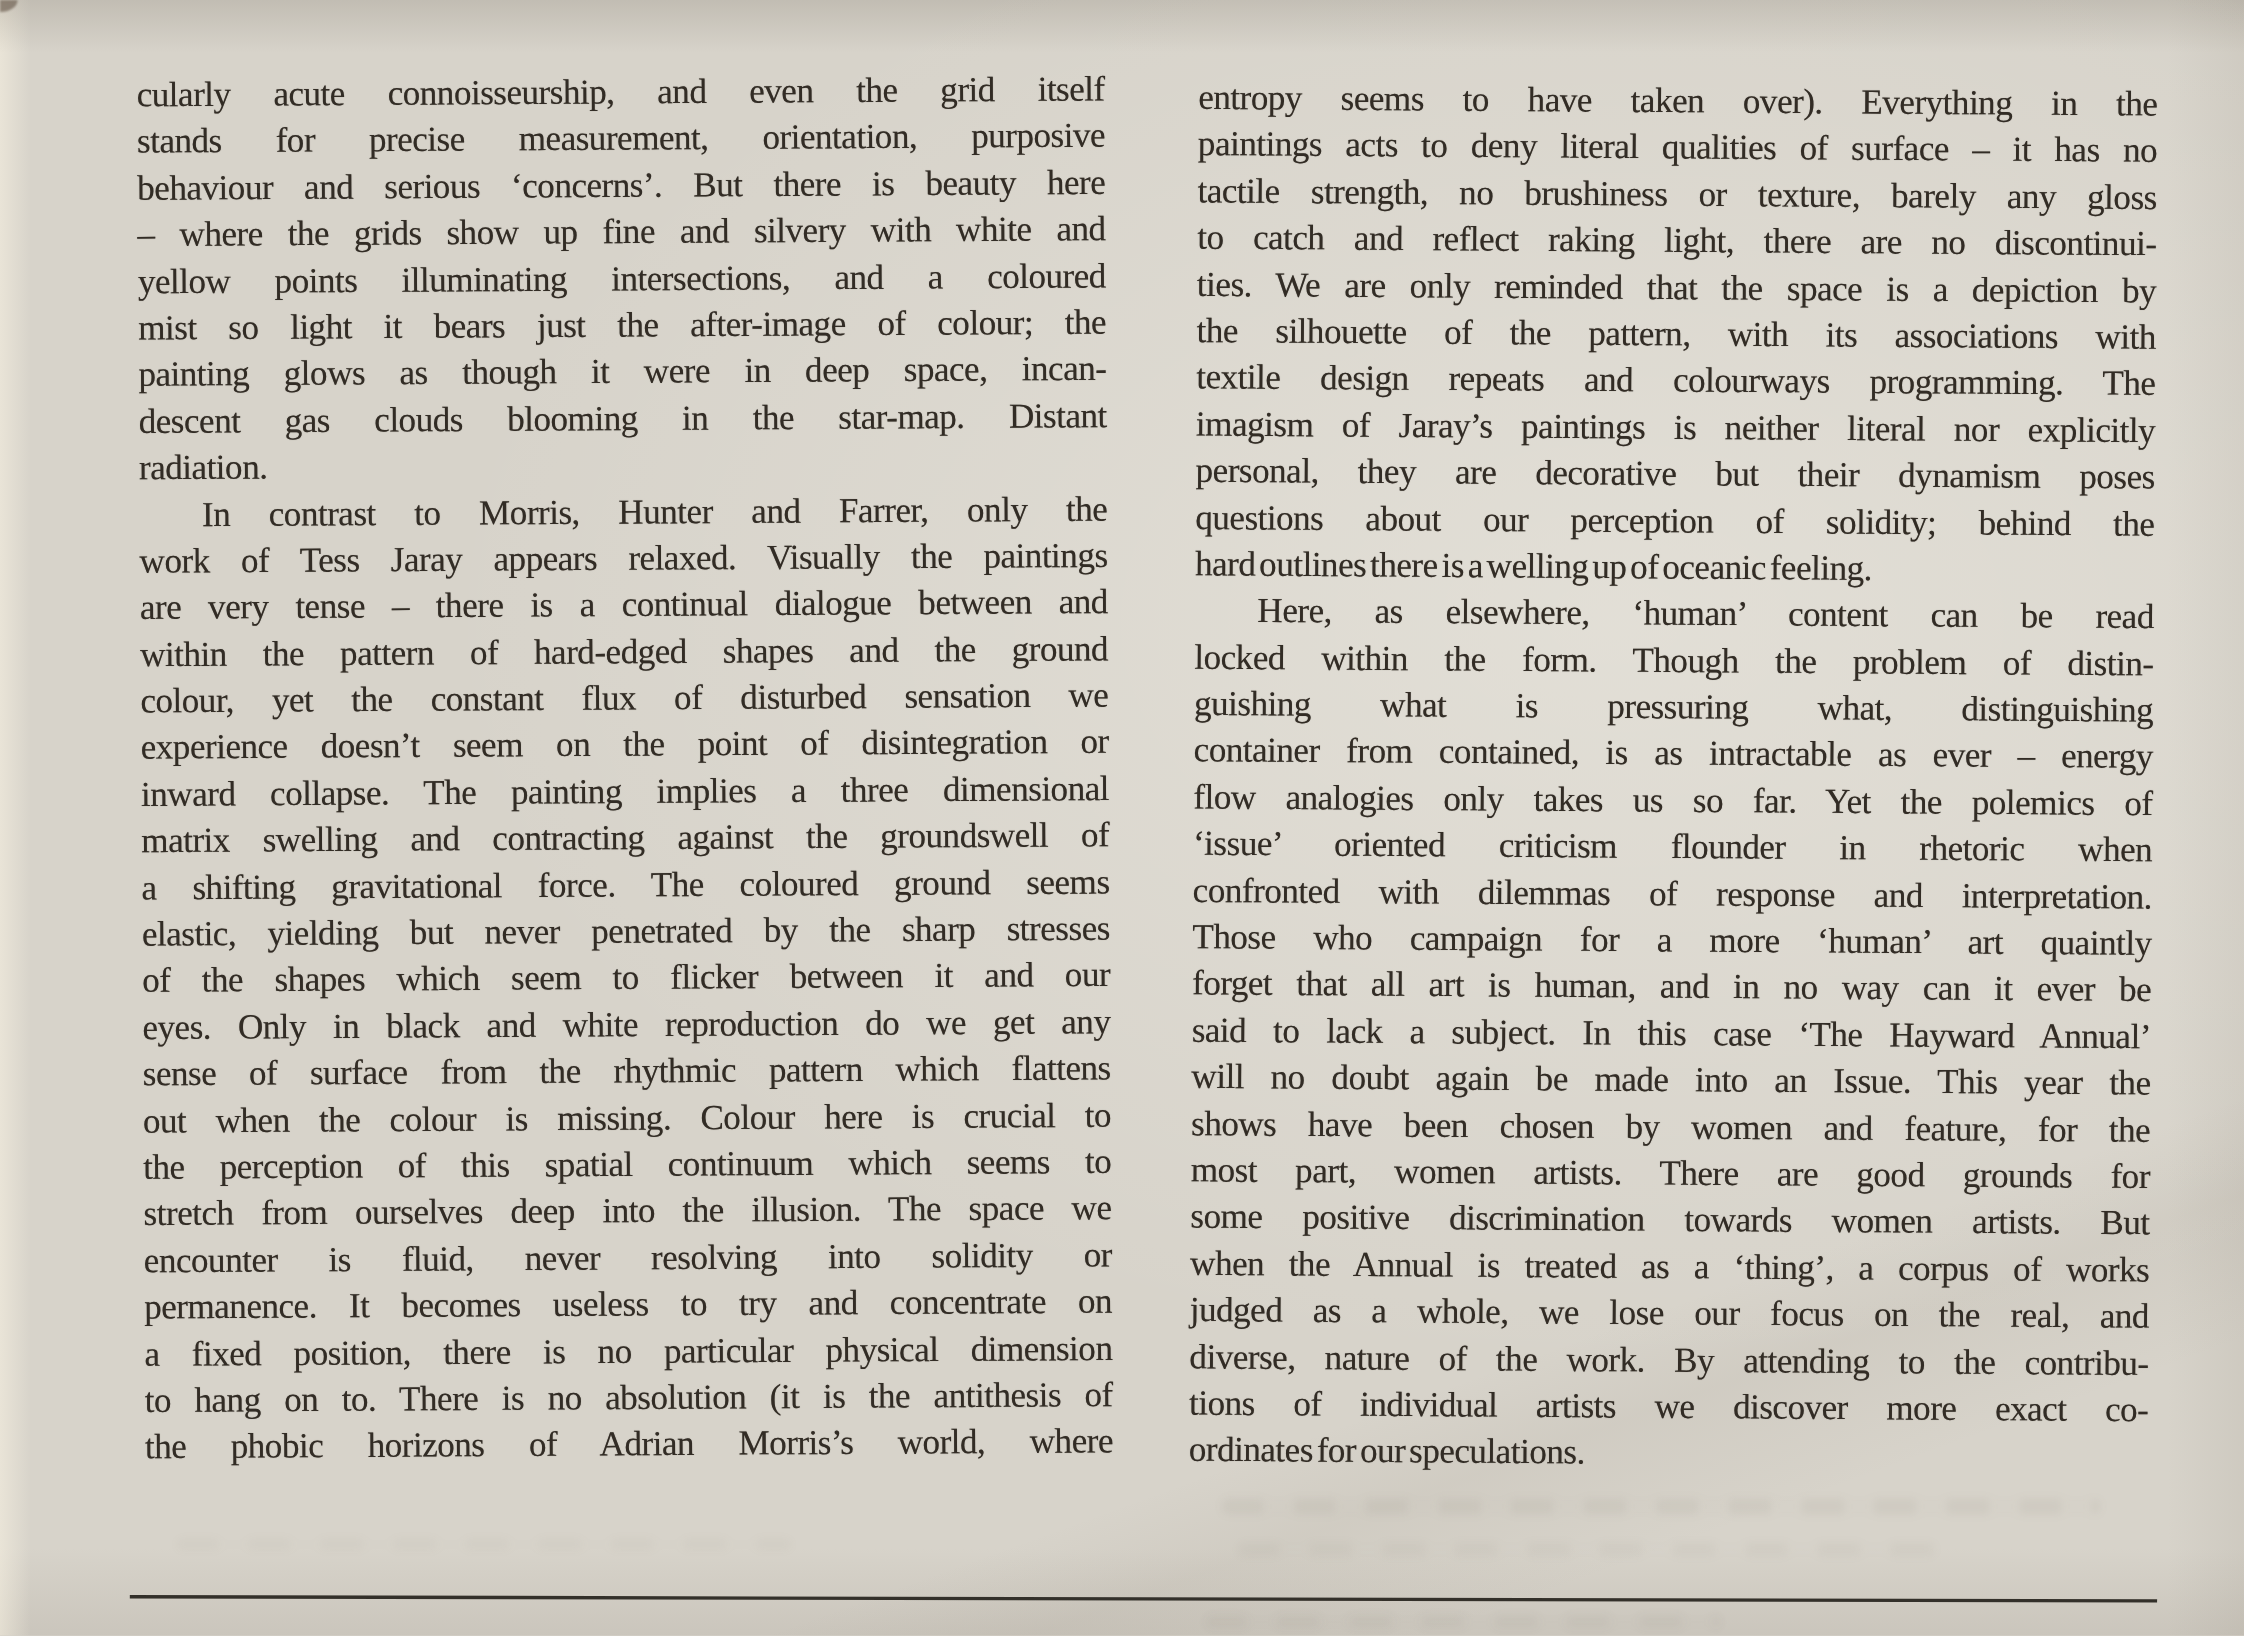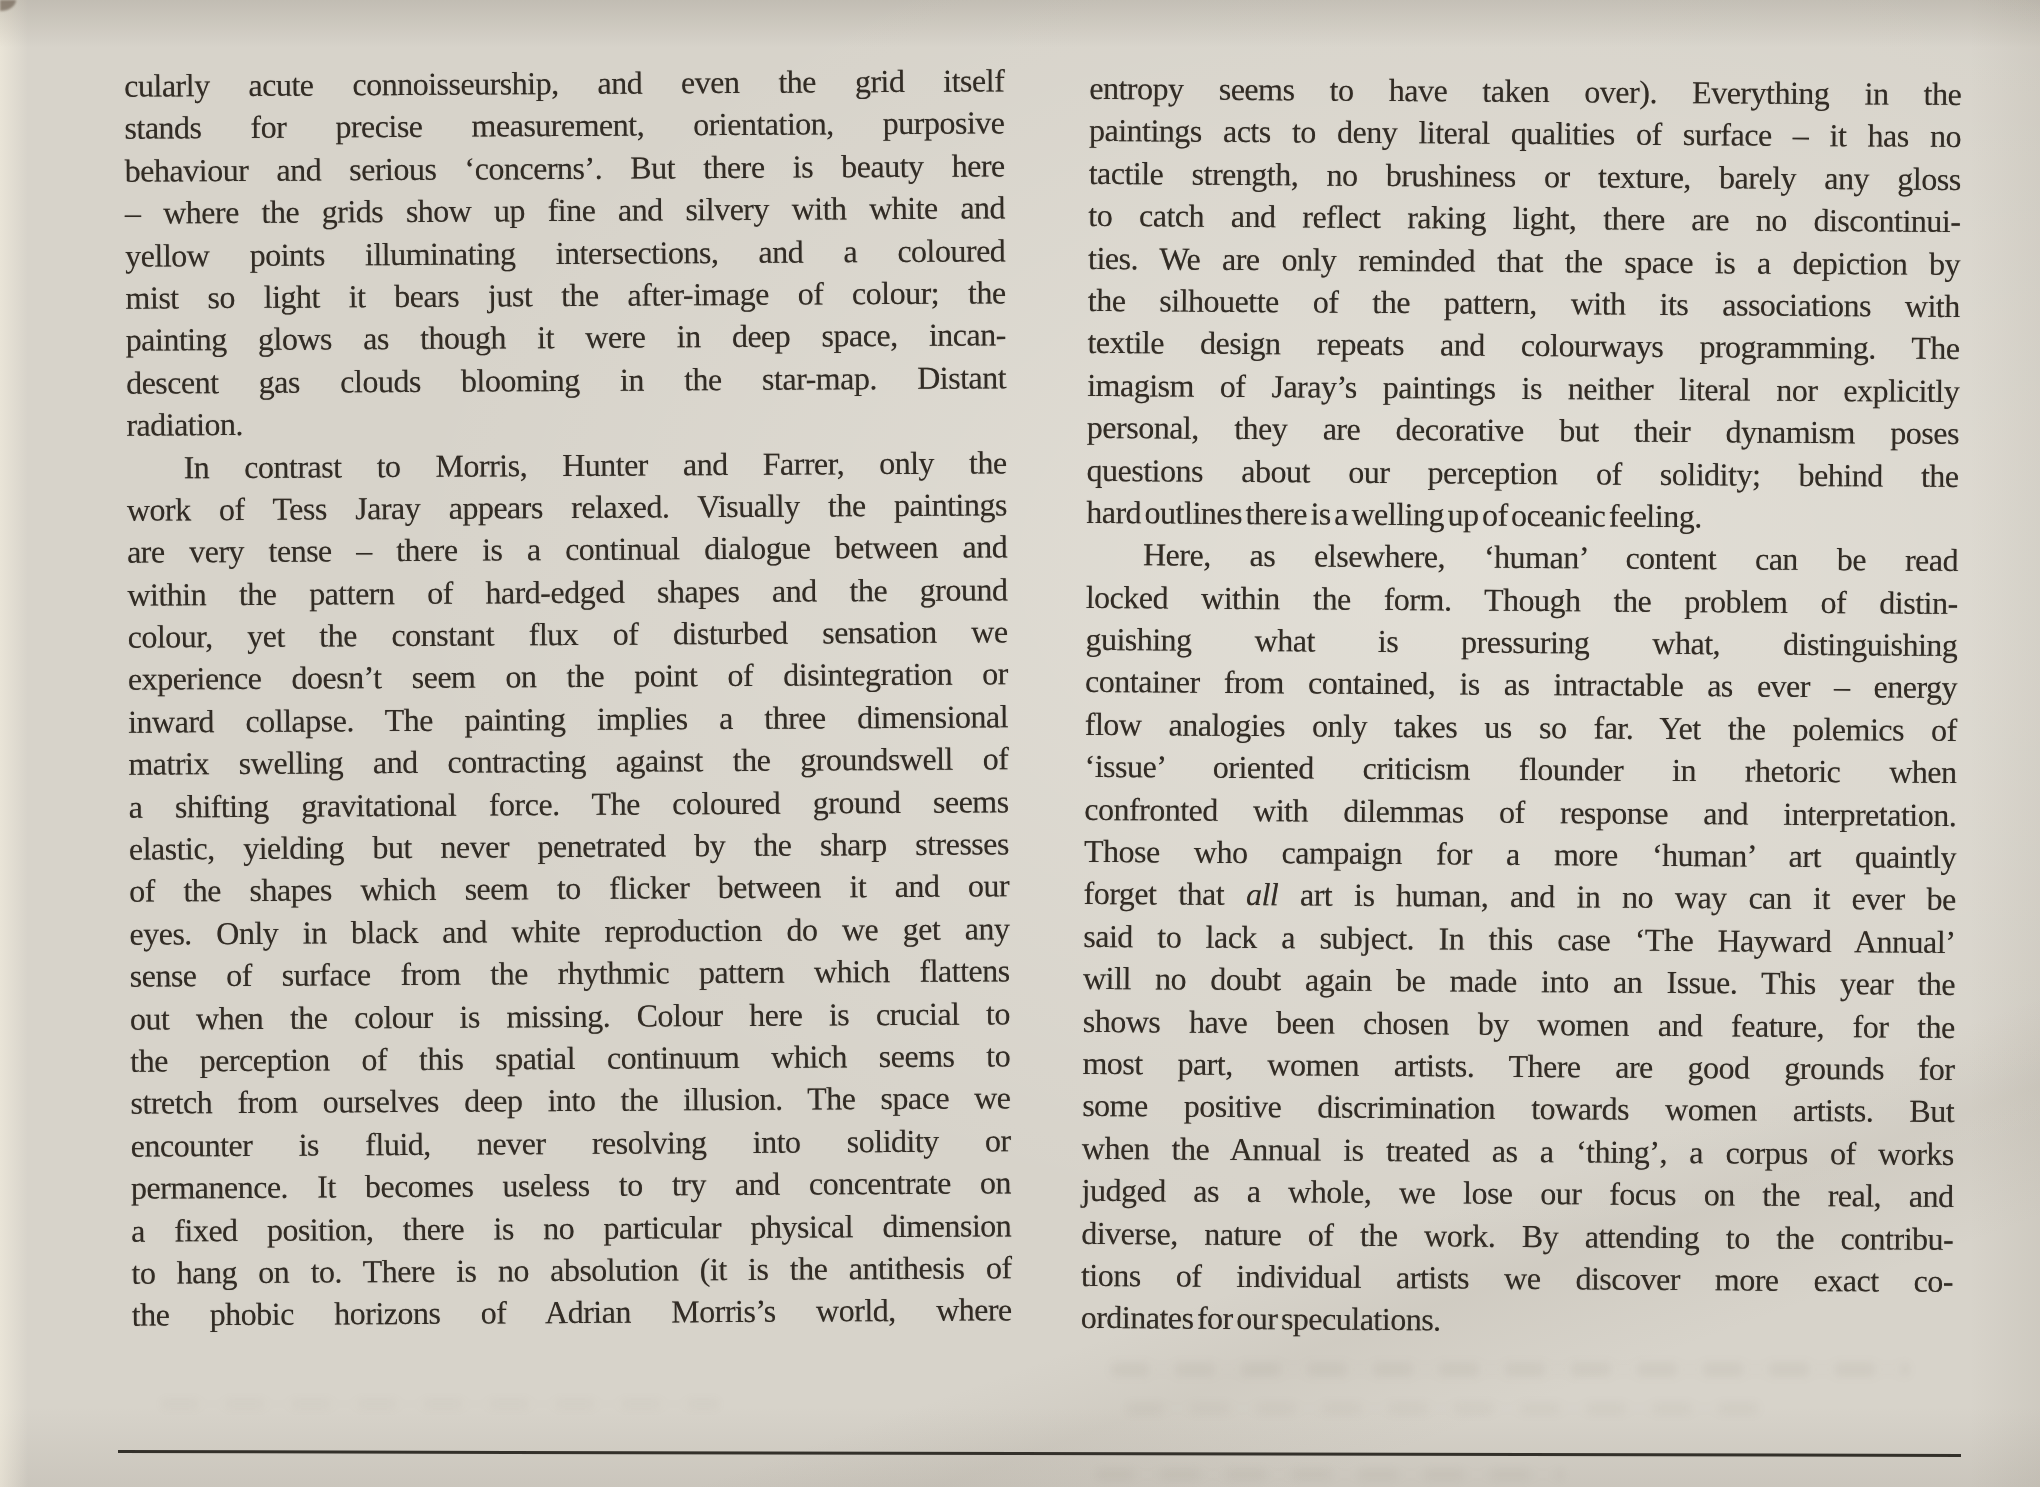--- a/index.html
+++ b/index.html
@@ -45,21 +45,21 @@
   .col-right { left: 1085px; top: 70px; width: 872px; transform: rotate(0.4deg); }
   .ln {
     height: 42.4px;
     text-align: justify;
     text-align-last: justify;
     position: relative;
     white-space: normal;
   }
   .ln.noj { text-align-last: left; }
   .ln.ind { text-indent: 57px; }
-  .it { font-style: italic; }
+  .it { }
   
   .rule {
     position: absolute;
     left: 118px; top: 1452px;
     width: 1843px; height: 3px;
     background: #33302a;
     transform: rotate(0.12deg);
   }
   
   .ghost {

